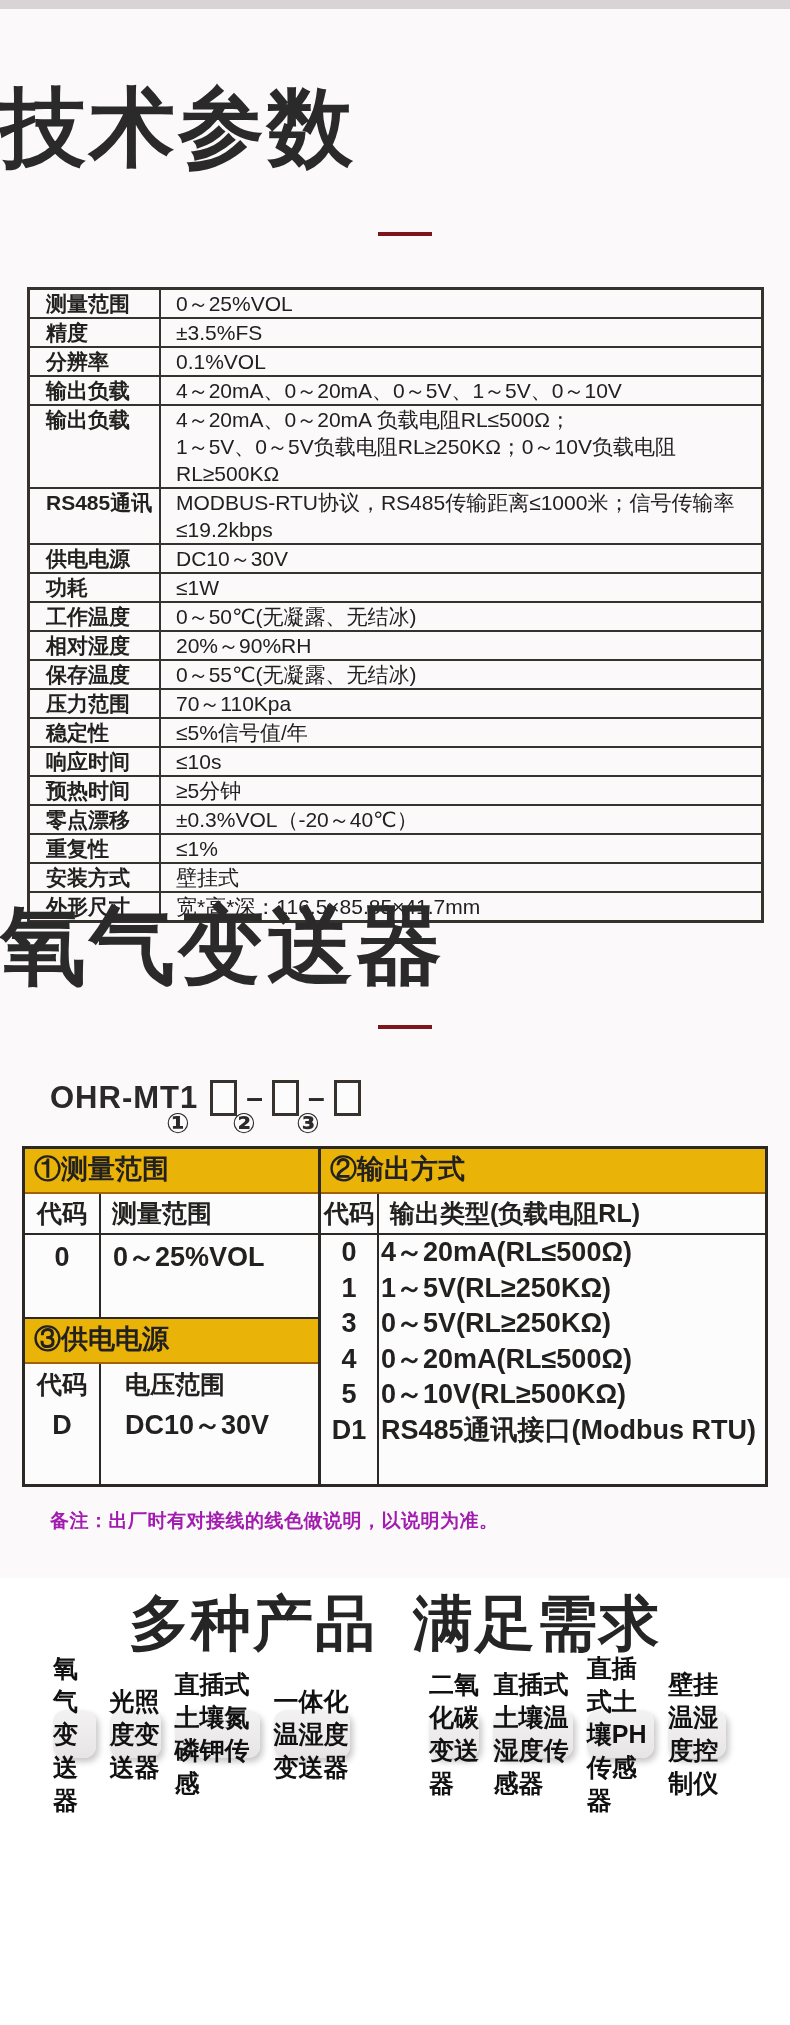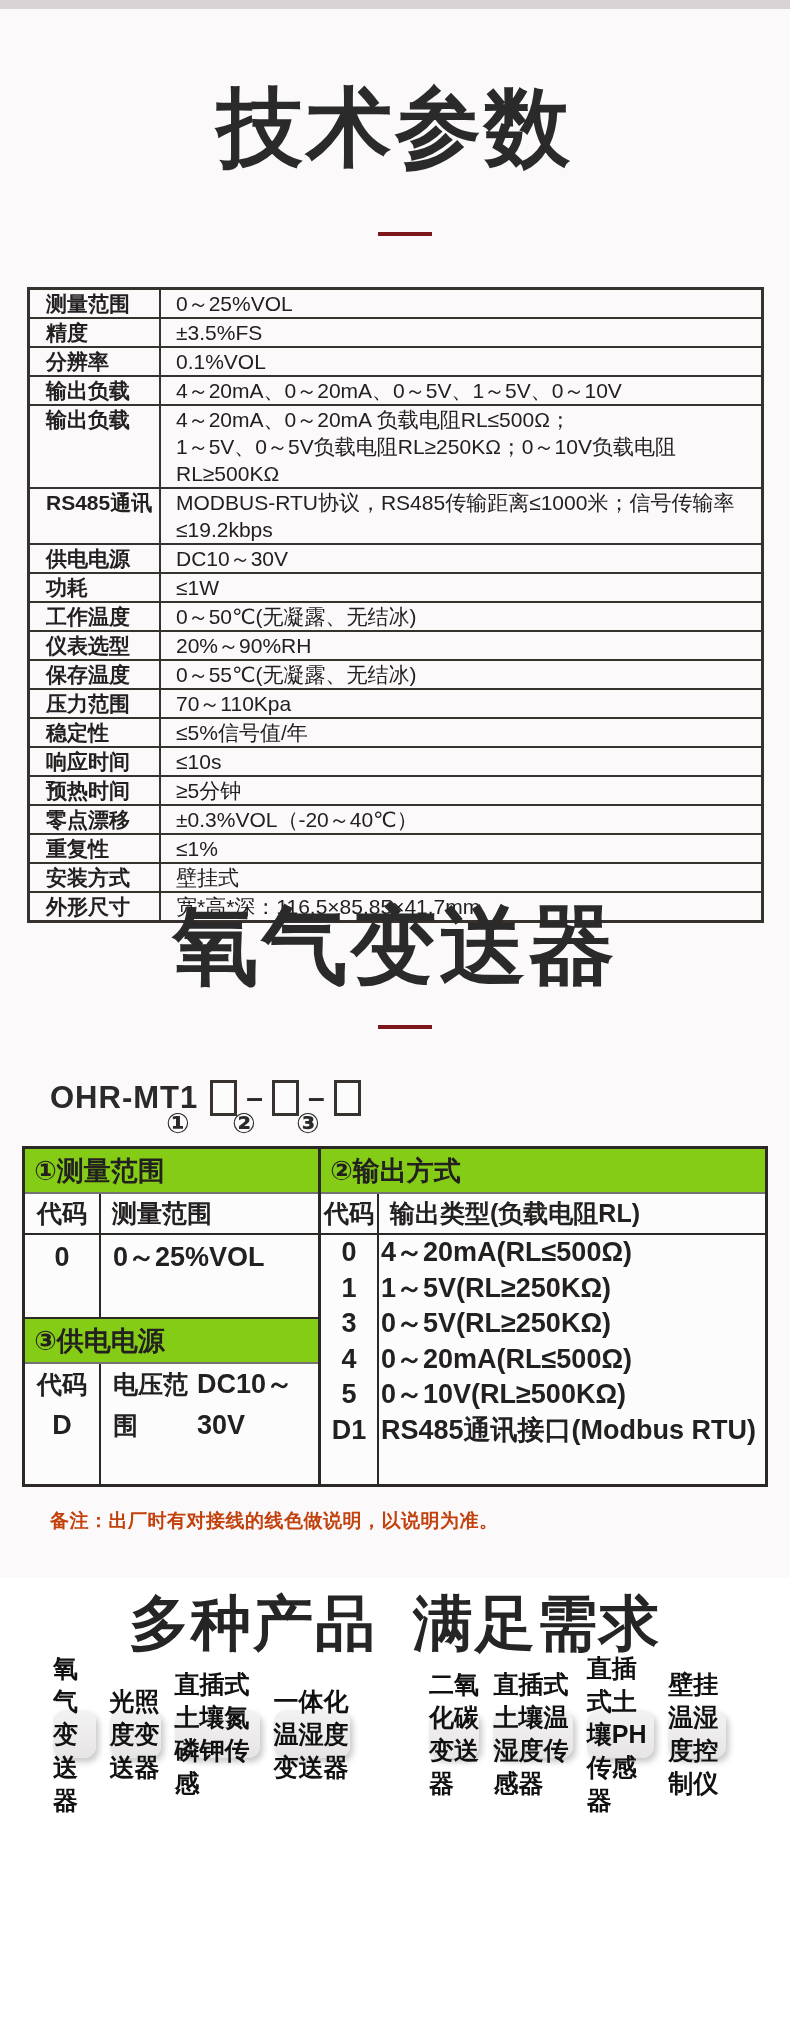--- a/index.html
+++ b/index.html
@@ -1,21 +1,21 @@
 <!DOCTYPE html>
 <html><head>
 <meta charset="utf-8">
 <style>
   html,body{margin:0;padding:0;}
   body{font-family:"Liberation Sans","DejaVu Sans",sans-serif;background:#ffffff;}
   .page{position:relative;width:790px;height:2025px;background:#fbf9fa;overflow:hidden;}
   .top-strip{position:absolute;left:0;top:0;width:790px;height:9px;background:#d8d4d5;}
 
   
-  .big-title{position:absolute;left:0;width:790px;margin:0;text-align:center;
+  .big-title{position:absolute;left:0;width:790px;margin:0;text-align:left;
     font-size:86px;font-weight:900;color:#2b2a2a;letter-spacing:3px;line-height:1;}
   .t1{top:84px;}
   .t2{top:902px;}
   .red-underline{position:absolute;width:54px;height:4px;background:#7d161c;}
   .u1{left:378px;top:232px;}
   .u2{left:378px;top:1025px;}
 
   
   .spec-table{position:absolute;left:27px;top:287px;width:737px;border-collapse:collapse;
     border:3px solid #38322f;color:#232120;}
@@ -32,45 +32,45 @@
   .slot-dash + .slot-box{margin-left:0;}
   .slot-nums{position:absolute;top:1110px;left:0;width:790px;color:#2b2a2a;}
   .slot-num{position:absolute;font-size:28px;font-weight:600;line-height:1;}
   .n1{left:166px;} .n2{left:232px;} .n3{left:296px;}
 
   
   .sel-table{position:absolute;left:22px;top:1146px;width:746px;height:341px;box-sizing:border-box;
     border:3px solid #2c2825;display:flex;background:#fdfcfc;color:#232120;}
   .sel-left{width:296px;border-right:3px solid #2c2825;display:flex;flex-direction:column;box-sizing:border-box;}
   .sel-right{flex:1;display:flex;flex-direction:column;}
-  .sel-header{height:45px;background:#84cc16;border-bottom:2px solid #737373;
-    font-size:27px;font-weight:700;line-height:45px;padding-left:9px;box-sizing:border-box;}
+  .sel-header{height:45px;background:#eab308;border-bottom:2px solid #a16207;
+    font-size:27px;font-weight:700;line-height:45px;padding-left:9px;box-sizing:border-box;font-family:Liberation Mono, monospace;}
   .sub-row{display:flex;border-bottom:2px solid #2c2825;height:41px;box-sizing:border-box;
     font-size:25px;font-weight:600;line-height:39px;}
   .code-col{border-right:2px solid #2c2825;text-align:center;box-sizing:border-box;}
   .sel-left .code-col{width:76px;}
   .sel-right .code-col{width:58px;}
   .head-col{flex:1;padding-left:11px;white-space:nowrap;}
   .range-data{display:flex;height:84px;border-bottom:2px solid #2c2825;box-sizing:border-box;
     font-size:27px;font-weight:600;line-height:38px;}
   .range-data .val-col{flex:1;padding-left:12px;padding-top:3px;}
   .range-data .code-col{padding-top:3px;}
   .power-block{flex:1;display:flex;font-size:27px;font-weight:600;}
   .power-block .code-col{width:76px;display:flex;flex-direction:column;}
-  .power-block .val-col{flex:1;display:flex;flex-direction:row;padding-left:12px;}
+  .power-block .val-col{flex:1;display:flex;flex-direction:column;padding-left:24px;}
   .power-block .cell-line{height:41px;line-height:41px;}
   .power-block .cell-line.hdr{font-size:25px;}
   .opt-area{flex:1;display:flex;flex-direction:column;font-size:27px;font-weight:600;}
   .opt-row{display:flex;height:35.5px;line-height:35.5px;}
   .opt-row .opt-code{width:58px;border-right:2px solid #2c2825;text-align:center;box-sizing:border-box;}
   .opt-row .opt-value{flex:1;padding-left:2px;white-space:nowrap;}
   .opt-filler{flex:1;display:flex;}
   .opt-filler .opt-code{width:58px;border-right:2px solid #2c2825;box-sizing:border-box;}
 
-  .note{position:absolute;left:50px;top:1508px;margin:0;font-size:19px;font-weight:600;color:#c2410c;letter-spacing:0.5px;}
+  .note{position:absolute;left:50px;top:1508px;margin:0;font-size:19px;font-weight:600;color:#a21caf;letter-spacing:0.5px;}
 
   
   .products{position:absolute;left:0;top:1578px;width:790px;height:447px;background:#ffffff;}
   .products-heading{position:absolute;left:0;top:16px;width:790px;margin:0;display:flex;
     justify-content:center;gap:36px;font-size:60px;font-weight:900;color:#262525;letter-spacing:2px;line-height:1;}
   .btn-col{position:absolute;top:132px;width:297px;display:flex;flex-direction:row;gap:14px;}
   .btn-col.left{left:53px;}
   .btn-col.right{left:429px;}
   .product-btn{height:48px;border-radius:12px;background:linear-gradient(180deg,#f3f2f2 0%,#eceaea 60%,#e6e4e4 100%);
     box-shadow:3px 4px 6px rgba(0,0,0,0.22);display:flex;align-items:center;justify-content:center;
@@ -118,21 +118,21 @@
         </tr>
         <tr>
           <td class="spec-label">功耗</td>
           <td class="spec-value">≤1W</td>
         </tr>
         <tr>
           <td class="spec-label">工作温度</td>
           <td class="spec-value">0～50℃(无凝露、无结冰)</td>
         </tr>
         <tr>
-          <td class="spec-label">仪表选型</td>
+          <td class="spec-label">相对湿度</td>
           <td class="spec-value">20%～90%RH</td>
         </tr>
         <tr>
           <td class="spec-label">保存温度</td>
           <td class="spec-value">0～55℃(无凝露、无结冰)</td>
         </tr>
         <tr>
           <td class="spec-label">压力范围</td>
           <td class="spec-value">70～110Kpa</td>
         </tr>

